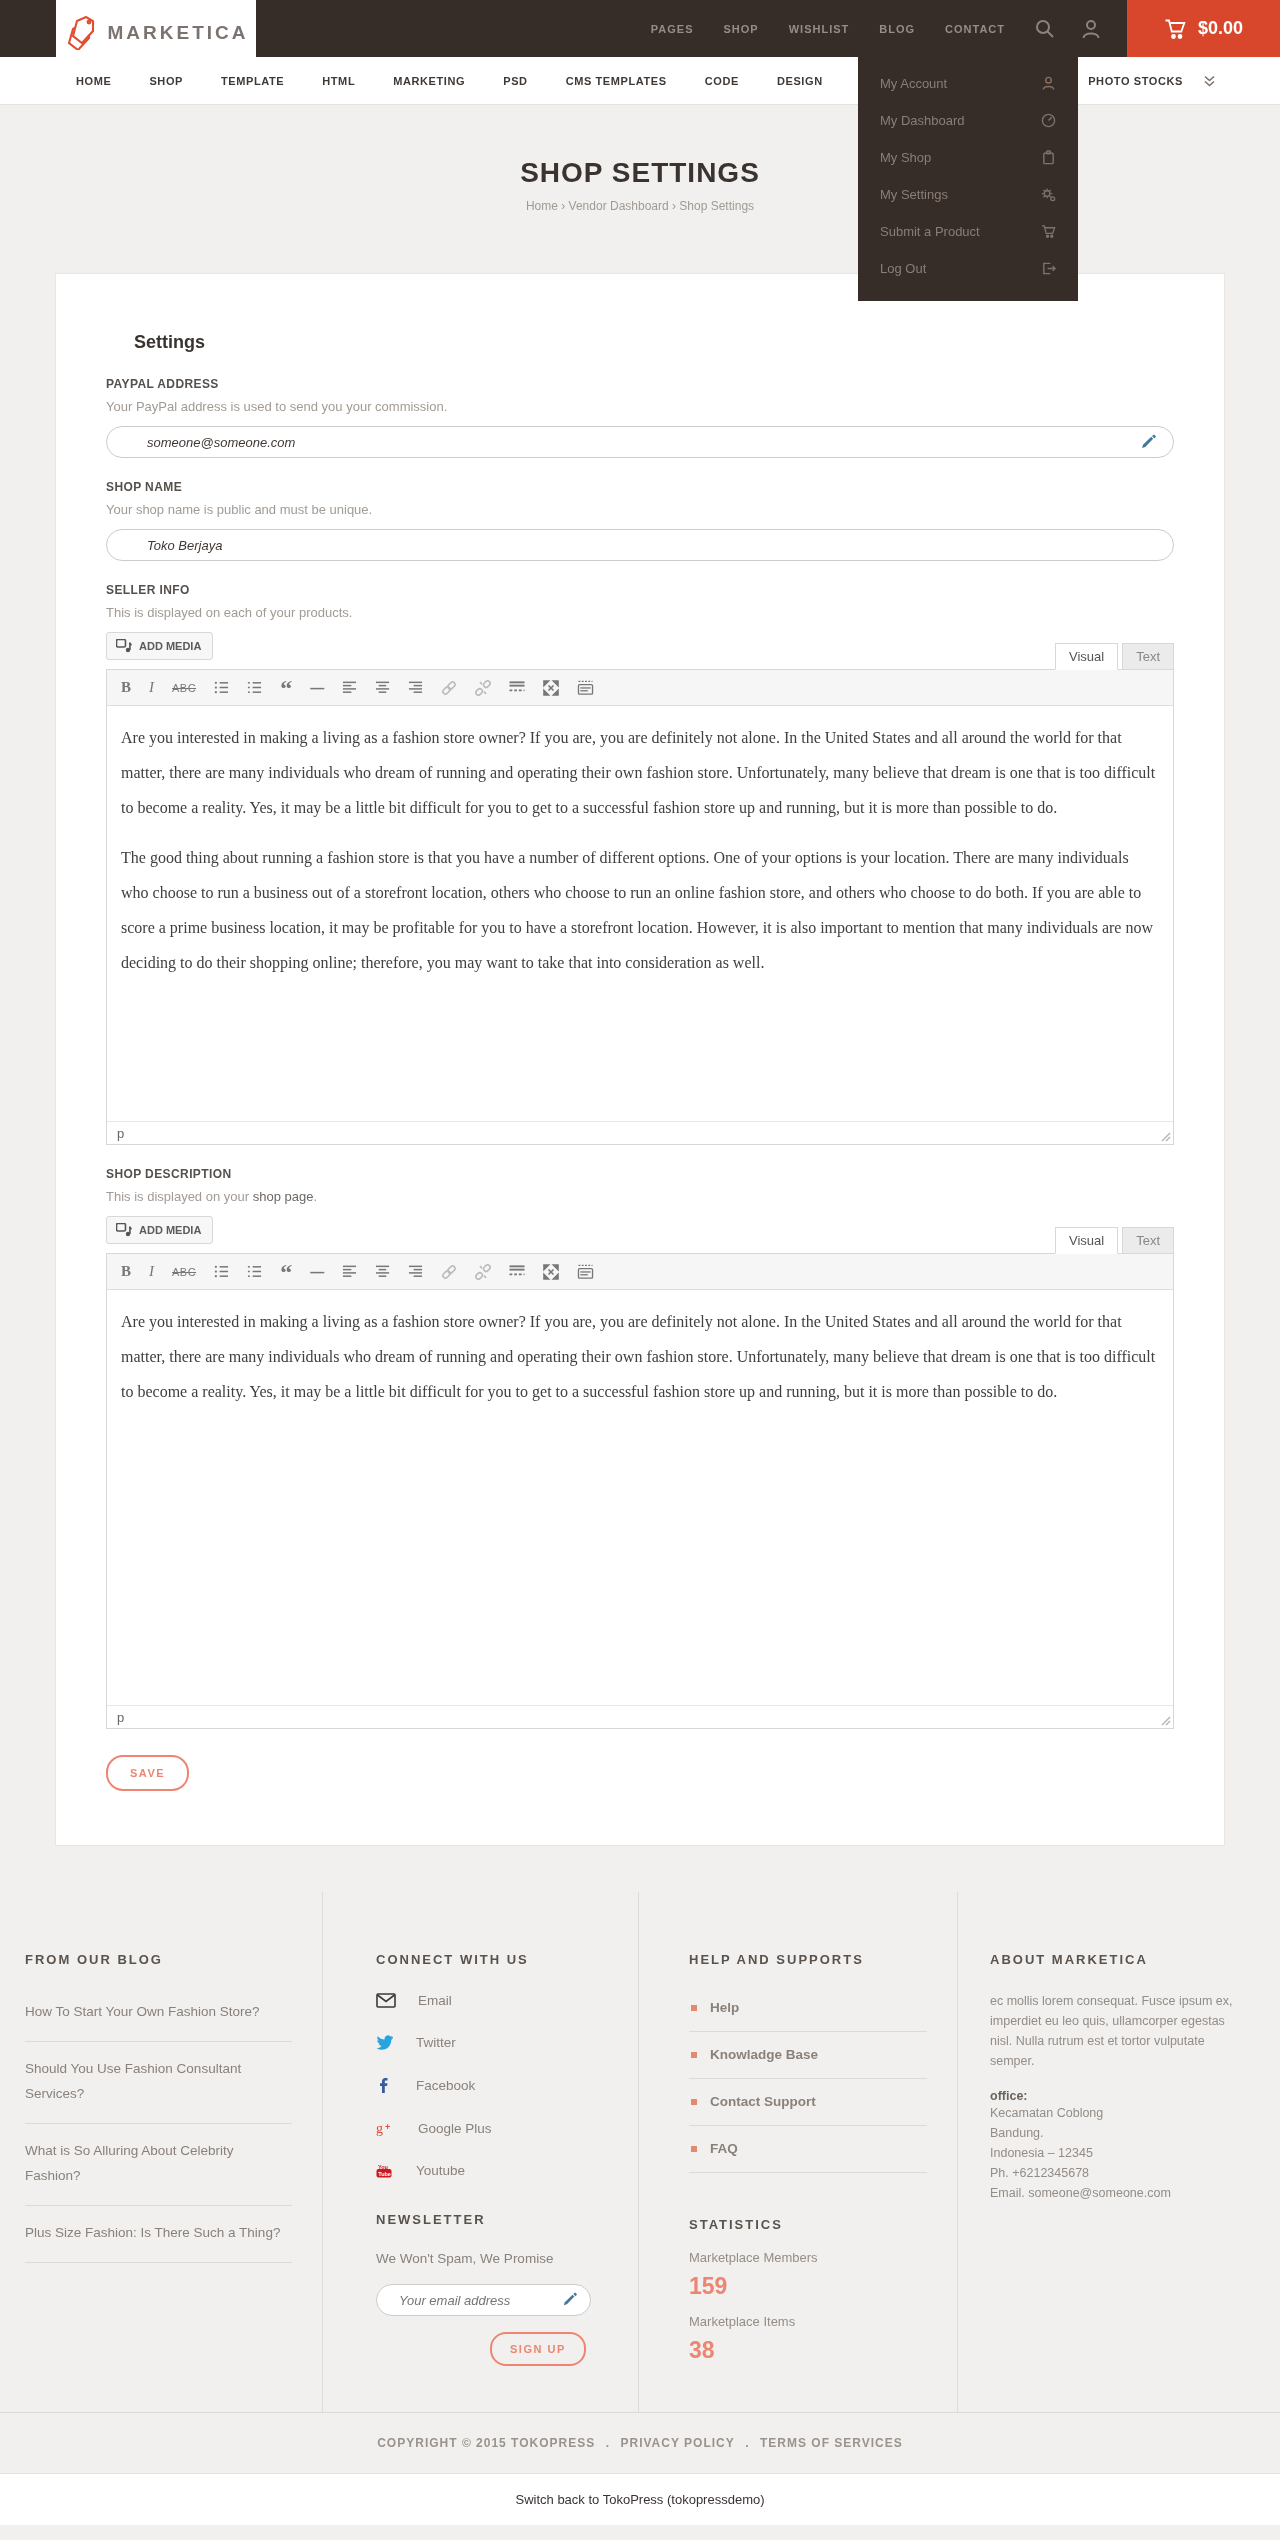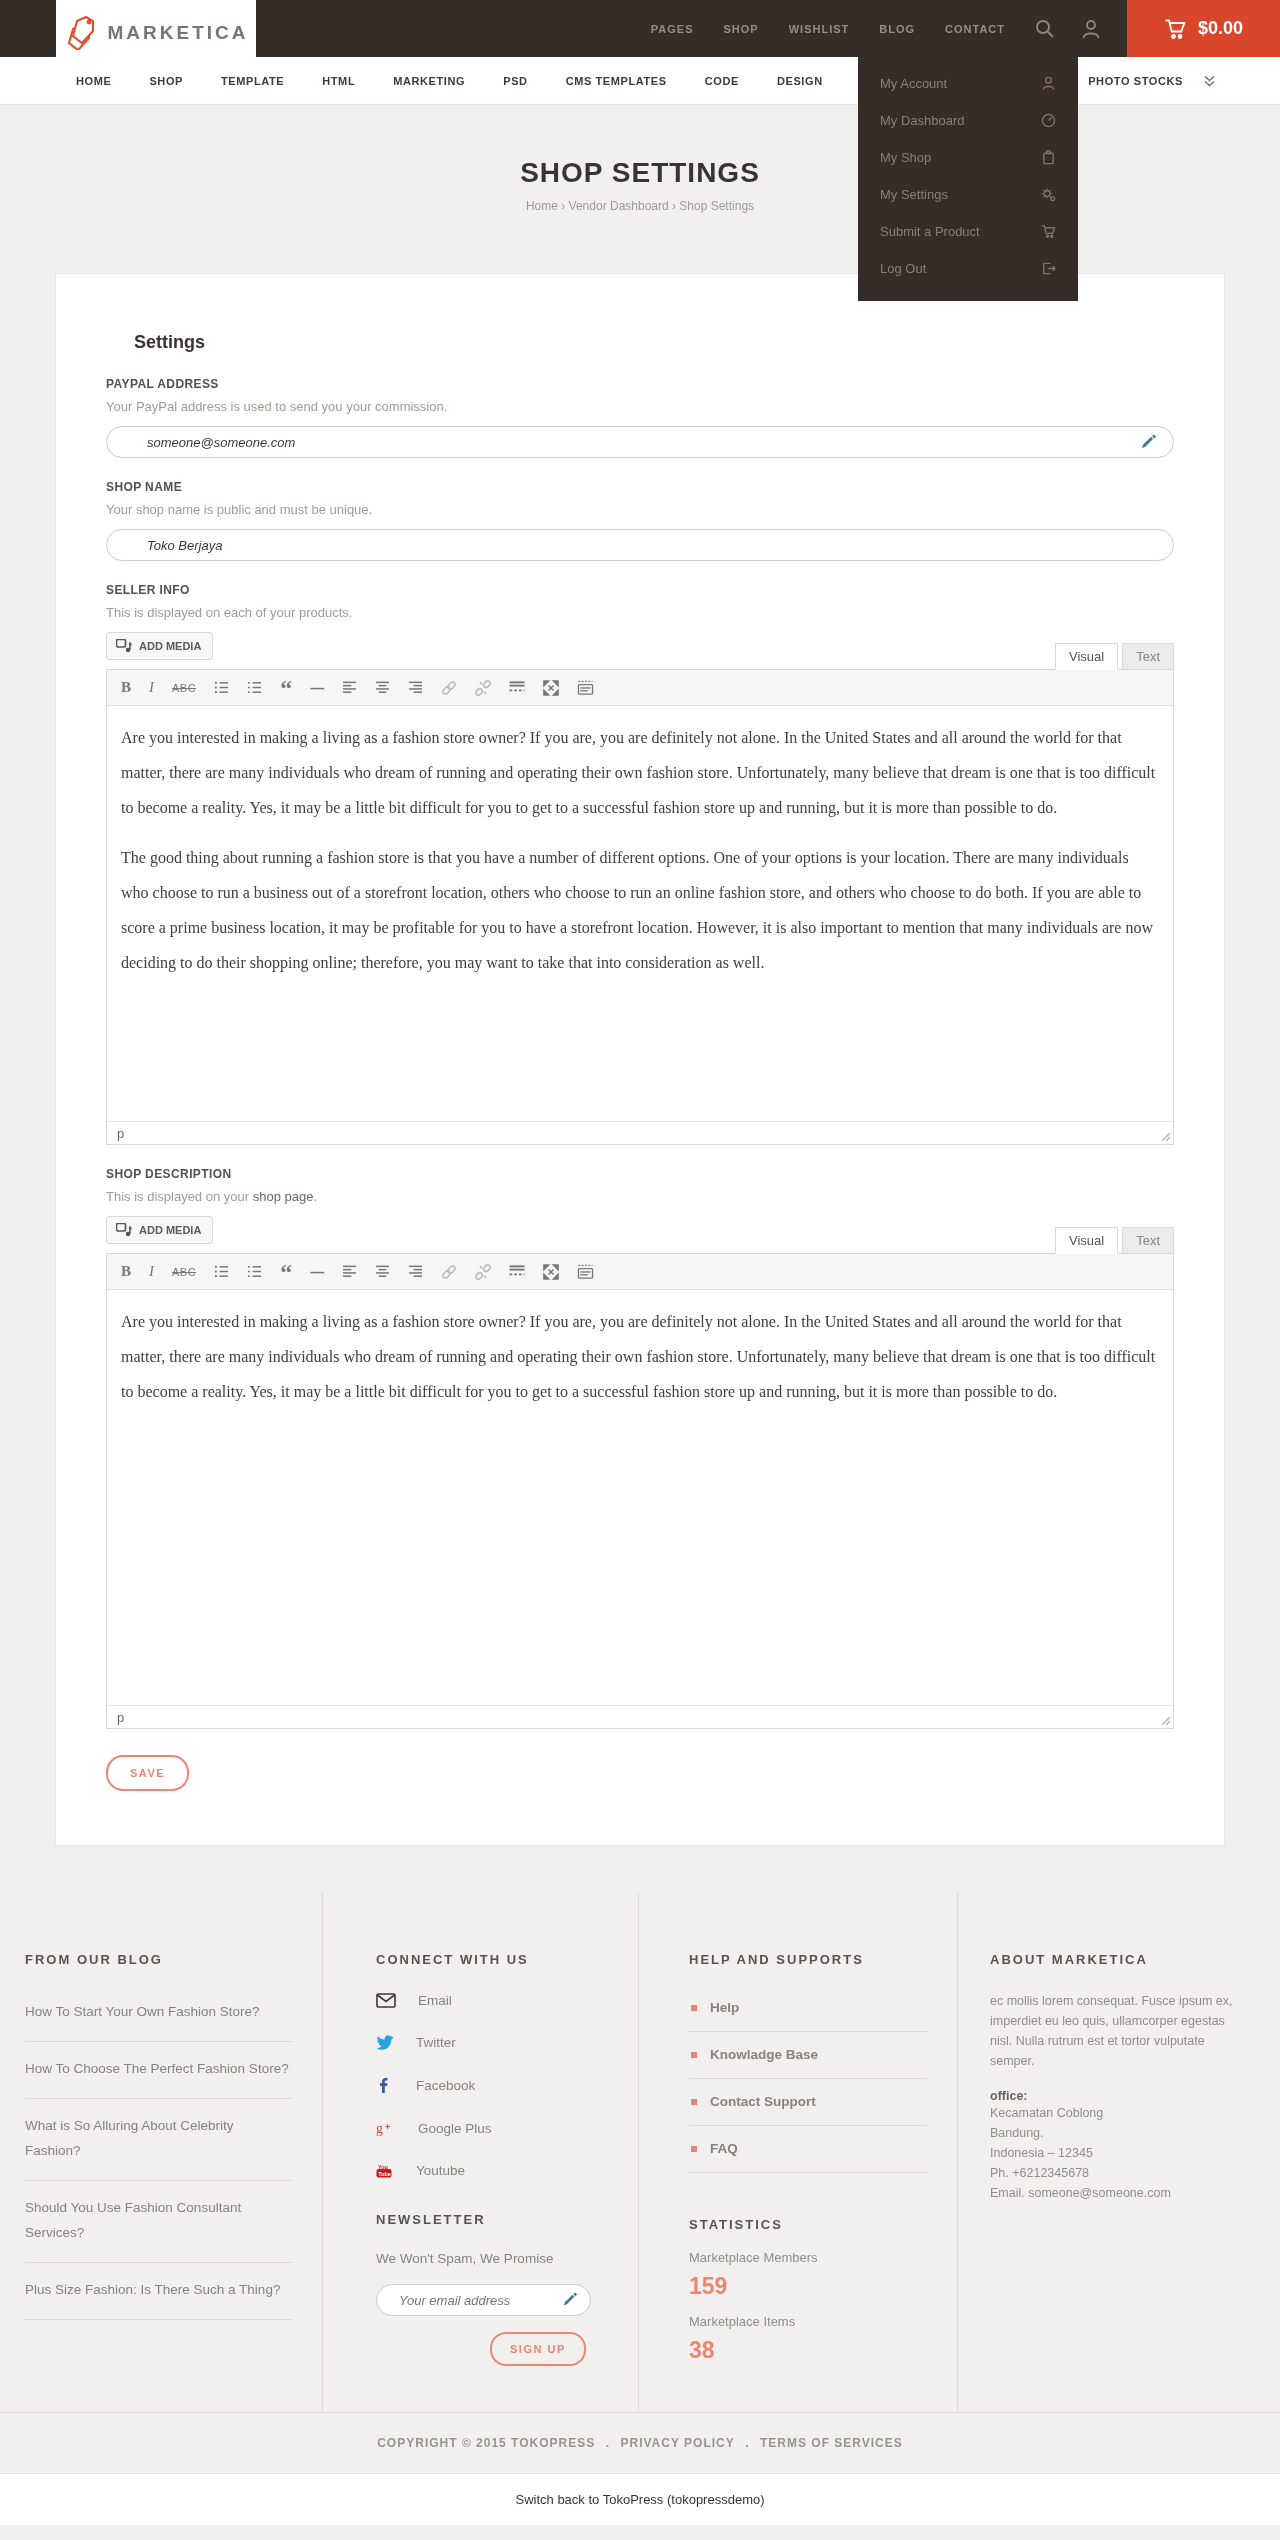--- a/index.html
+++ b/index.html
@@ -550,23 +550,22 @@
   <button class="save-btn">SAVE</button>
 </div>
 
 <div class="footer">
   <div class="fcols">
 
     <div class="fcol b1">
       <div class="f-h">FROM OUR BLOG</div>
       <ul class="blog-list">
         <li>How To Start Your Own Fashion Store?</li>
-        <li>How To Choose The Perfect Fashion Store?</li>
+        <li>Should You Use Fashion Consultant Services?</li>
         <li>What is So Alluring About Celebrity Fashion?</li>
-        <li>Should You Use Fashion Consultant Services?</li>
         <li>Plus Size Fashion: Is There Such a Thing?</li>
       </ul>
     </div>
 
     <div class="fcol b2">
       <div class="f-h">CONNECT WITH US</div>
       <ul class="social-list">
         <li>
           <span>
             <svg width="20" height="15" viewBox="0 0 20 15" fill="none" stroke="#3f3935" stroke-width="1.6">

